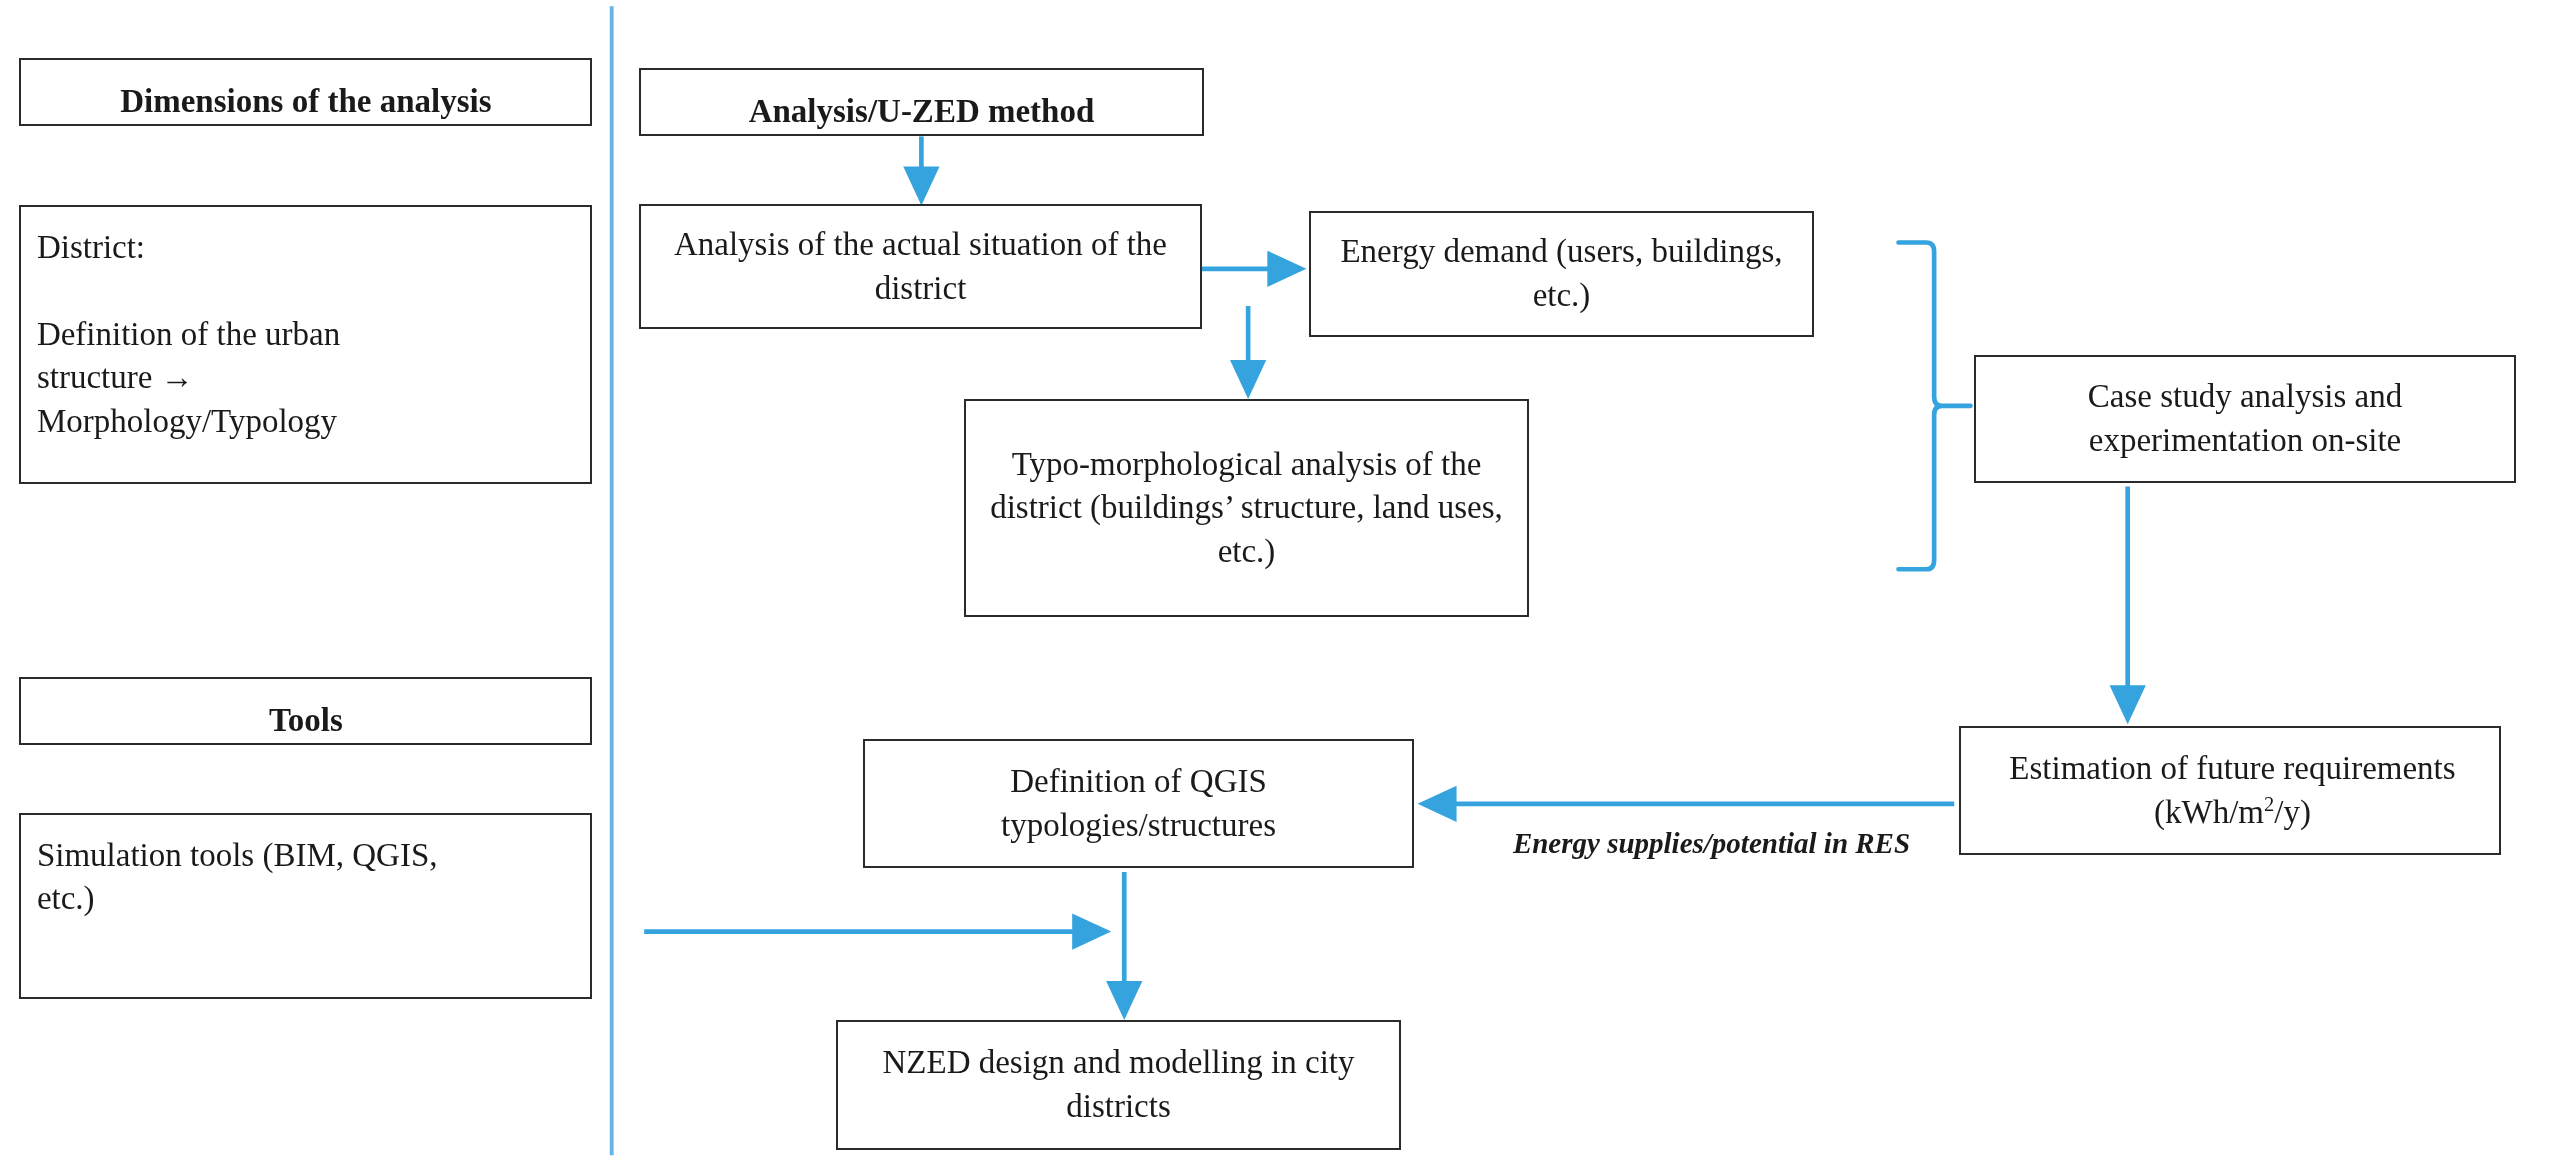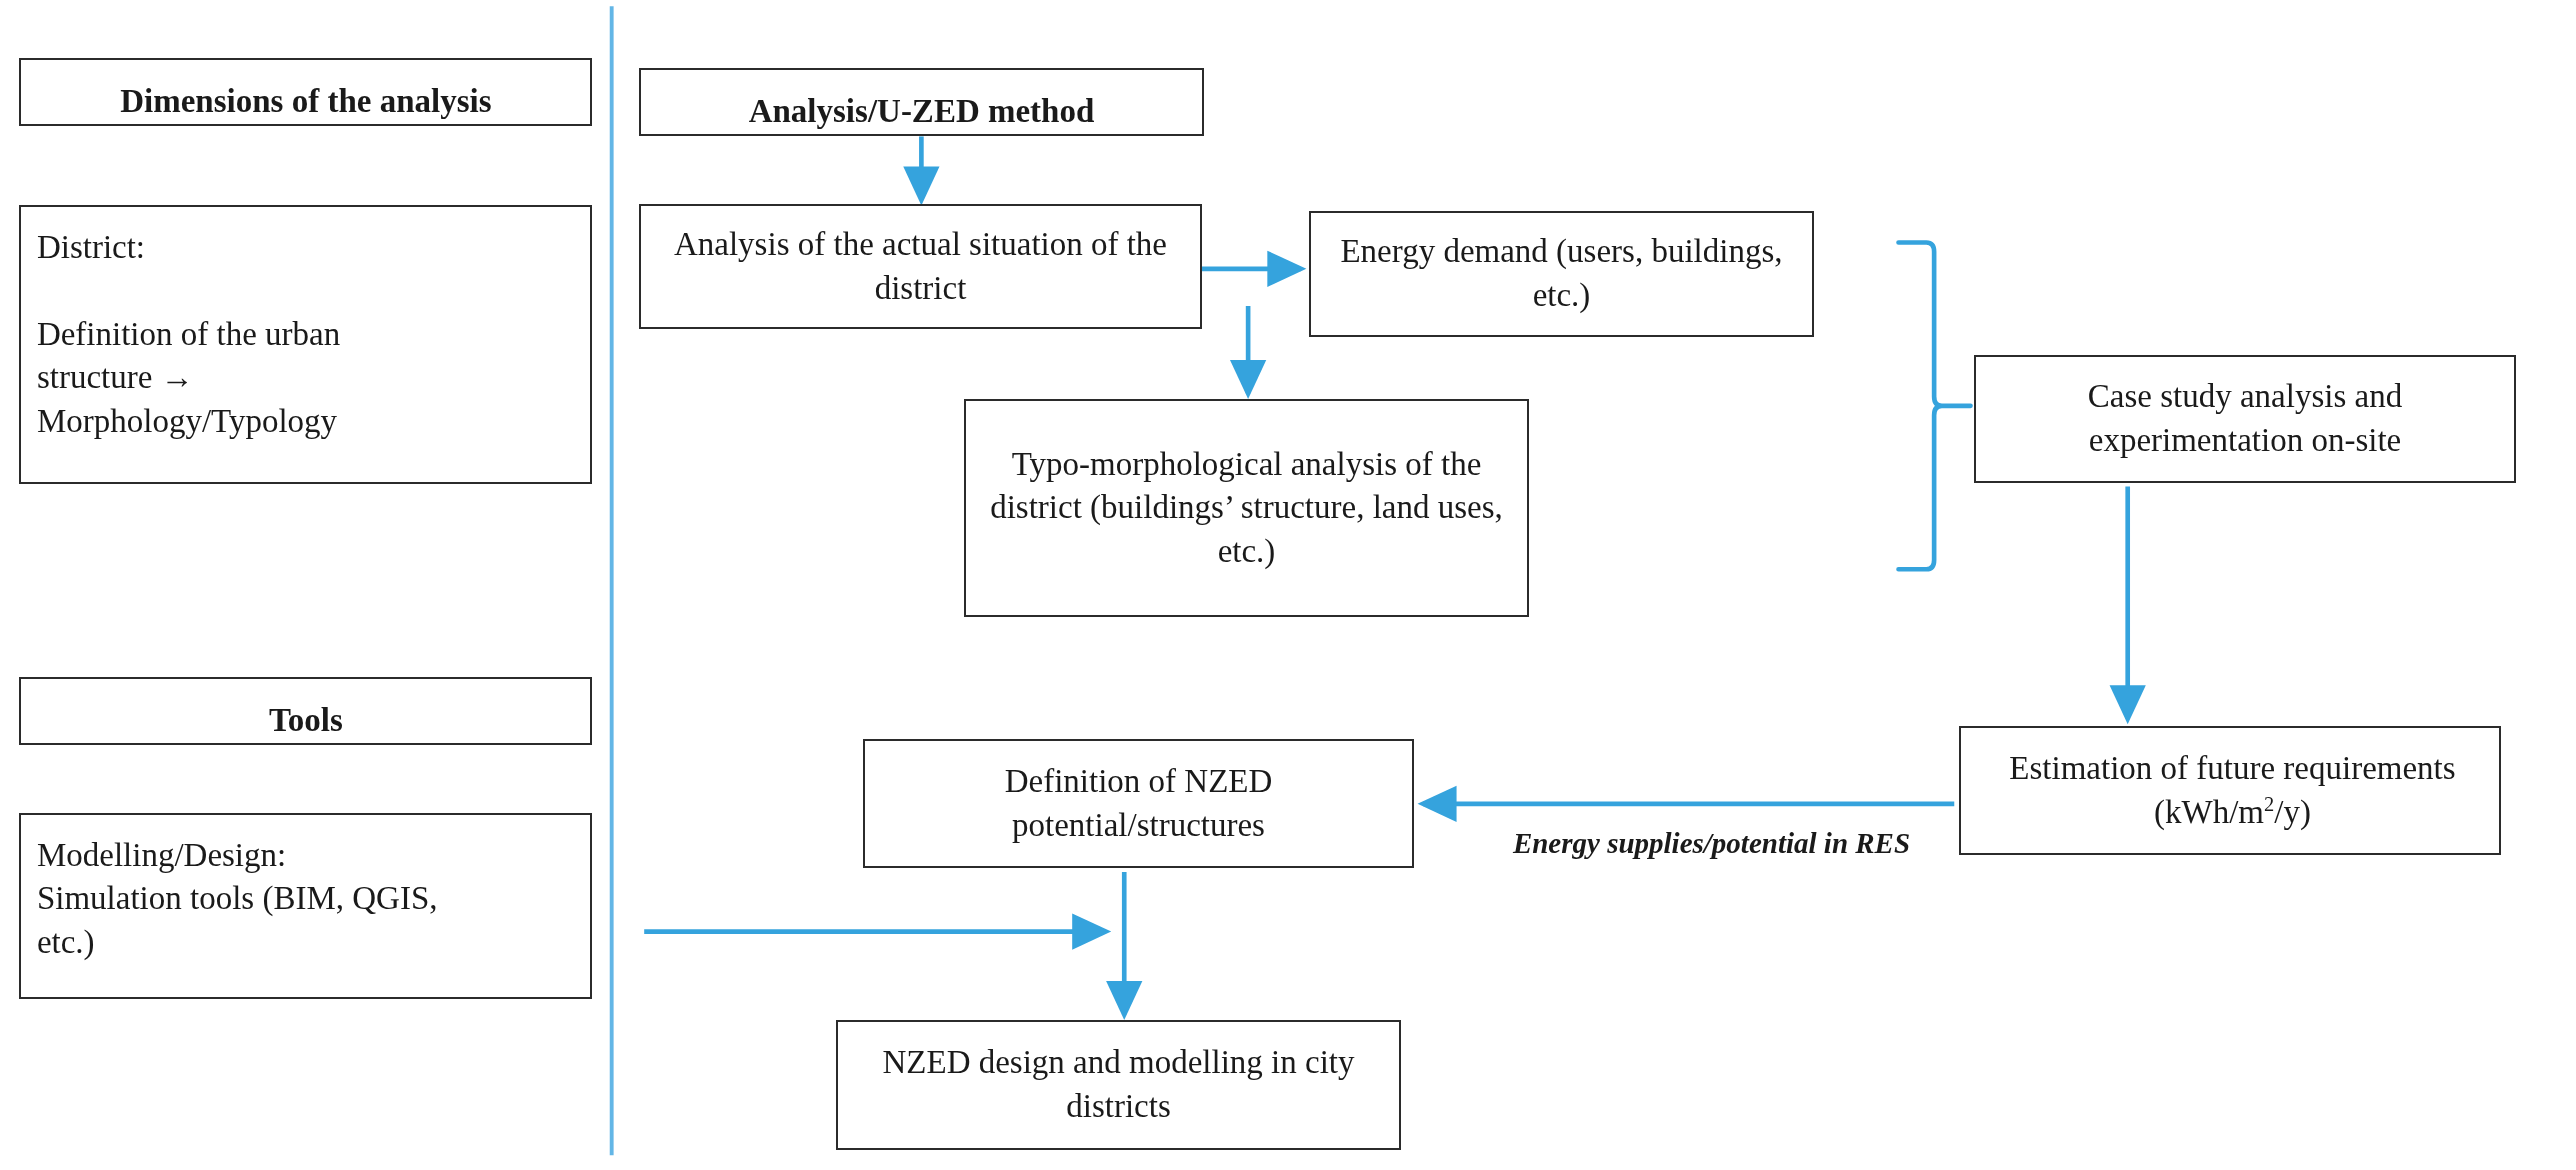--- a/index.html
+++ b/index.html
@@ -108,21 +108,20 @@
       <span class="ln">Morphology/Typology</span>
     </div>
   </div>
 
   <div class="box hdr" style="left:19.4px; top:677px; width:573px; height:68px;">
     <span class="tx">Tools</span>
   </div>
 
   <div class="box left-body" style="left:19.4px; top:813px; width:573px; height:186px;">
     <div style="width:100%;">
-      <span class="ln">Modelling/Design:</span>
       <span class="ln">Simulation tools (BIM, QGIS,</span>
       <span class="ln">etc.)</span>
     </div>
   </div>
 
   <div class="box hdr" style="left:639px; top:68px; width:565px; height:68px;">
     <span class="tx">Analysis/U-ZED method</span>
   </div>
 
   <div class="box" style="left:639px; top:204px; width:563px; height:125px;">
@@ -139,21 +138,21 @@
 
   <div class="box" style="left:1974px; top:355px; width:542px; height:128px;">
     <span class="tx">Case study analysis and experimentation on-site</span>
   </div>
 
   <div class="box" style="left:1959px; top:726px; width:542px; height:129px;padding-left:16px;">
     <span class="tx"><span>Estimation of future requirements (kWh/m</span><span class="sup">2</span><span>/y)</span></span>
   </div>
 
   <div class="box" style="left:863px; top:739px; width:551px; height:129px;">
-    <span class="tx">Definition of NZED potential/structures</span>
+    <span class="tx">Definition of QGIS typologies/structures</span>
   </div>
 
   <div class="box" style="left:836px; top:1020px; width:565px; height:130px;">
     <span class="tx">NZED design and modelling in city districts</span>
   </div>
 
   <div class="caption" style="left:1510px; top:825px; width:403px;">
     <span>Energy supplies/potential in RES</span>
   </div>
 

